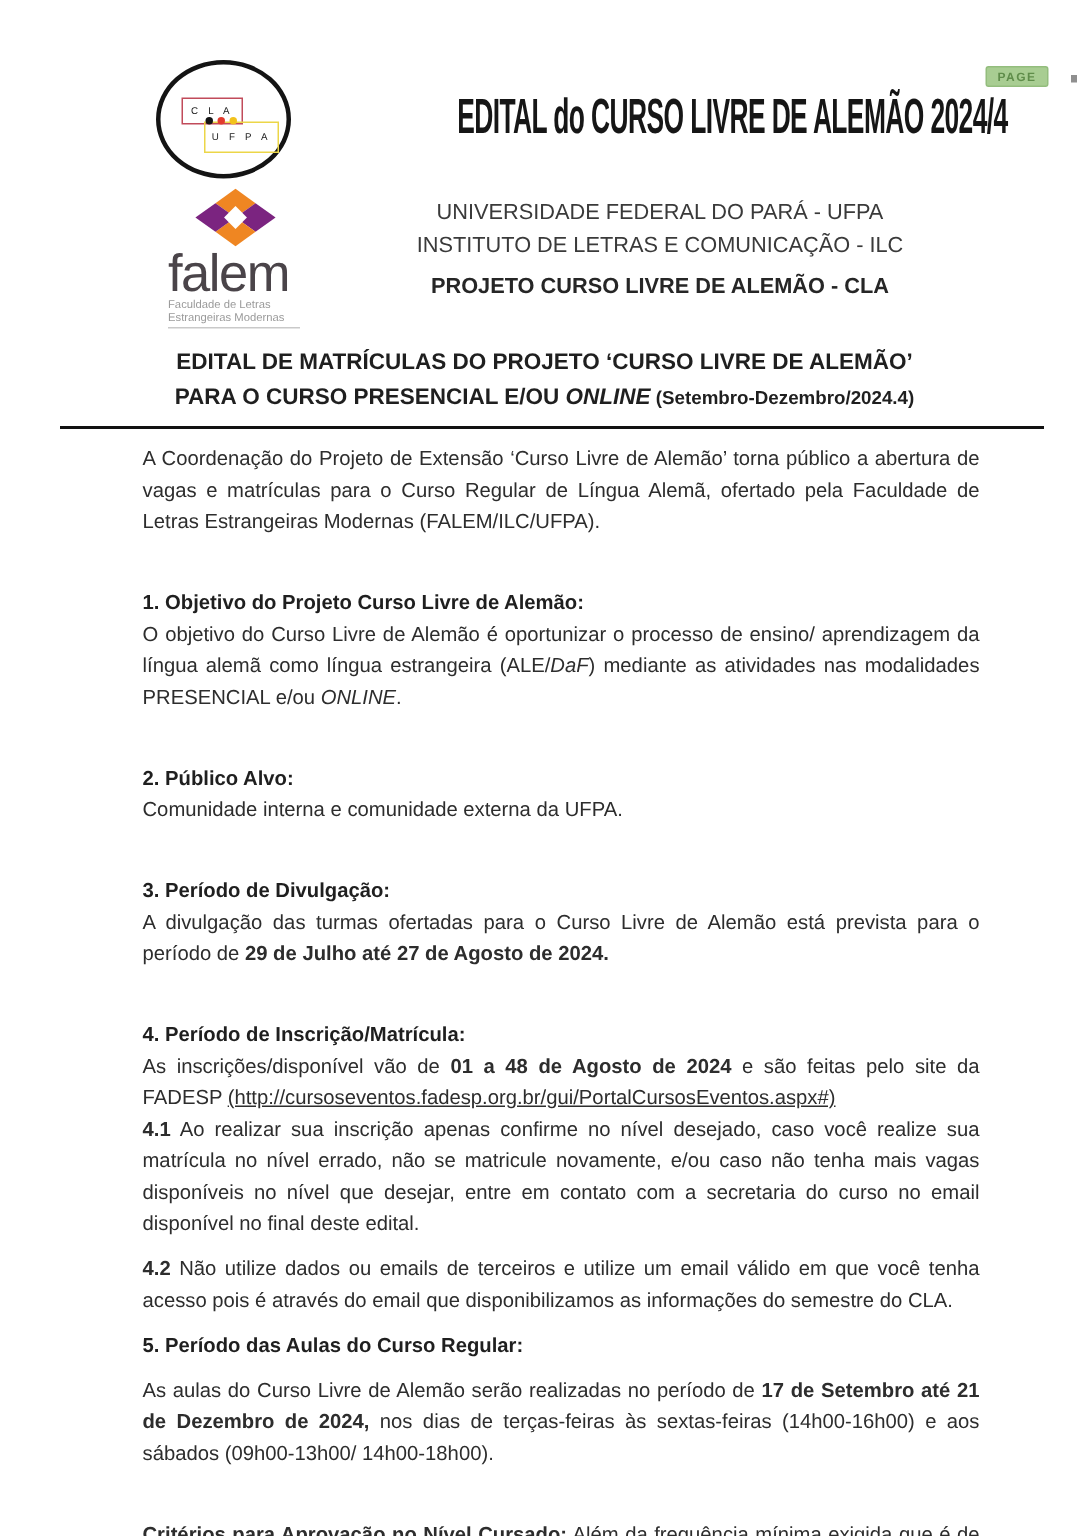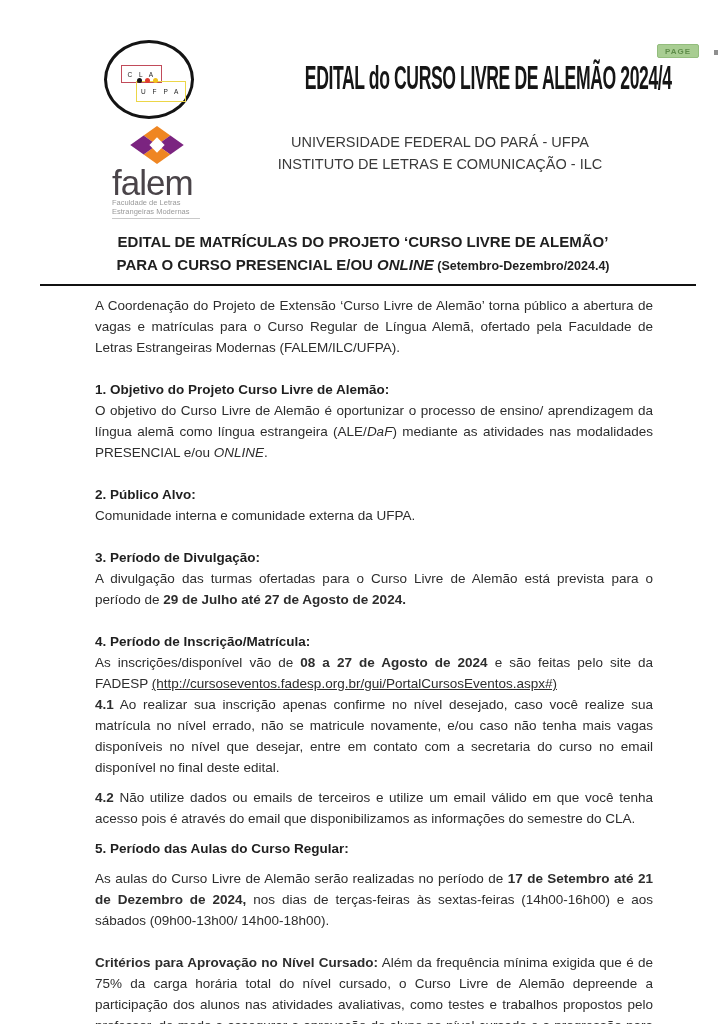--- a/index.html
+++ b/index.html
@@ -53,21 +53,21 @@
   .edital-line1{font-size:15px;font-weight:700;line-height:22px;}
   .edital-line2{font-size:15px;font-weight:700;line-height:23px;}
   .edital-line2 .online{font-style:italic;}
   .edital-line2 .dates{font-size:12.5px;}
   .rule{position:absolute;left:40px;top:284px;width:656px;height:2px;background:#111;}
 
   
   .doc-body{position:absolute;left:95px;top:295px;width:558px;}
   .blk{font-size:13.5px;line-height:21px;text-align:justify;color:var(--ink);}
   .blk.heading{font-weight:700;color:#1f1f1f;text-align:left;}
-  .gap-lg{margin-top:21px;} .gap-sm{margin-top:9px;} .gap-none{margin-top:0;}
+  .gap-lg{margin-top:33px;} .gap-sm{margin-top:9px;} .gap-none{margin-top:0;}
   .doc-link{text-decoration:underline;color:var(--ink);cursor:pointer;}
 </style>
 </head>
 <body>
 
 <div class="page">
 
   <div class="cla-logo">
     <div class="cla-box">
       <span>C L A</span>
@@ -102,40 +102,41 @@
     <div class="falem-word">falem</div>
     <div class="falem-sub">
       <span>Faculdade de Letras</span><br>
       <span>Estrangeiras Modernas</span>
     </div>
   </div>
 
   <div class="header-block">
     <div class="inst-line">UNIVERSIDADE FEDERAL DO PARÁ - UFPA</div>
     <div class="inst-line">INSTITUTO DE LETRAS E COMUNICAÇÃO - ILC</div>
+    <div class="project-line">PROJETO CURSO LIVRE DE ALEMÃO - CLA</div>
   </div>
 
   <div class="edital-heading">
     <div class="edital-line1">EDITAL DE MATRÍCULAS DO PROJETO ‘CURSO LIVRE DE ALEMÃO’</div>
     <div class="edital-line2">
       <span>PARA O CURSO PRESENCIAL E/OU </span><span class="online">ONLINE</span><span class="dates"> (Setembro-Dezembro/2024.4)</span>
     </div>
   </div>
   <div class="rule"></div>
 
   <div class="doc-body">
       <p class="blk para gap-none"><span>A Coordenação do Projeto de Extensão ‘Curso Livre de Alemão’ torna público a abertura de vagas e matrículas para o Curso Regular de Língua Alemã, ofertado pela Faculdade de Letras Estrangeiras Modernas (FALEM/ILC/UFPA).</span></p>
       <p class="blk heading gap-lg"><span style="font-weight: 700;">1. Objetivo do Projeto Curso Livre de Alemão:</span></p>
       <p class="blk para gap-none"><span>O objetivo do Curso Livre de Alemão é oportunizar o processo de ensino/ aprendizagem da língua alemã como língua estrangeira (ALE/</span><span style="font-style: italic;">DaF</span><span>) mediante as atividades nas modalidades PRESENCIAL e/ou </span><span style="font-style: italic;">ONLINE</span><span>.</span></p>
       <p class="blk heading gap-lg"><span style="font-weight: 700;">2. Público Alvo:</span></p>
       <p class="blk para gap-none"><span>Comunidade interna e comunidade externa da UFPA.</span></p>
       <p class="blk heading gap-lg"><span style="font-weight: 700;">3. Período de Divulgação:</span></p>
       <p class="blk para gap-none"><span>A divulgação das turmas ofertadas para o Curso Livre de Alemão está prevista para o período de </span><span style="font-weight: 700;">29 de Julho até 27 de Agosto de 2024.</span></p>
       <p class="blk heading gap-lg"><span style="font-weight: 700;">4. Período de Inscrição/Matrícula:</span></p>
-      <p class="blk para gap-none"><span>As inscrições/disponível vão de  </span><span style="font-weight: 700;">08 a 27 de Agosto de 2024</span><span> e são feitas pelo site da FADESP </span><span class="doc-link">(http://cursoseventos.fadesp.org.br/gui/PortalCursosEventos.aspx#)</span></p>
+      <p class="blk para gap-none"><span>As inscrições/disponível vão de  </span><span style="font-weight: 700;">01 a 48 de Agosto de 2024</span><span> e são feitas pelo site da FADESP </span><span class="doc-link">(http://cursoseventos.fadesp.org.br/gui/PortalCursosEventos.aspx#)</span></p>
       <p class="blk para gap-none"><span style="font-weight: 700;">4.1</span><span> Ao realizar sua inscrição apenas confirme no nível desejado, caso você realize sua matrícula no nível errado, não se matricule novamente, e/ou caso não tenha mais vagas disponíveis no nível que desejar, entre em contato com a secretaria do curso no email disponível no final deste edital.</span></p>
       <p class="blk para gap-sm"><span style="font-weight: 700;">4.2</span><span> Não utilize dados ou emails de terceiros e utilize um email válido em que você tenha acesso pois é através do email que disponibilizamos as informações do semestre do CLA.</span></p>
       <p class="blk heading gap-sm"><span style="font-weight: 700;">5. Período das Aulas do Curso Regular:</span></p>
       <p class="blk para gap-sm"><span>As aulas do Curso Livre de Alemão serão realizadas no período de </span><span style="font-weight: 700;">17 de Setembro até 21 de Dezembro de 2024,</span><span> nos dias de terças-feiras às sextas-feiras (14h00-16h00) e aos sábados (09h00-13h00/ 14h00-18h00).</span></p>
       <p class="blk para gap-lg"><span style="font-weight: 700;">Critérios para Aprovação no Nível Cursado:</span><span> Além da frequência mínima exigida que é de 75% da carga horária total do nível cursado, o Curso Livre de Alemão depreende a participação dos alunos nas atividades avaliativas, como testes e trabalhos propostos pelo professor, de modo a assegurar a aprovação do aluno no nível cursado e a progressão para o nível seguinte.</span></p>
     </div>
 
 </div>
 
 </body></html>

